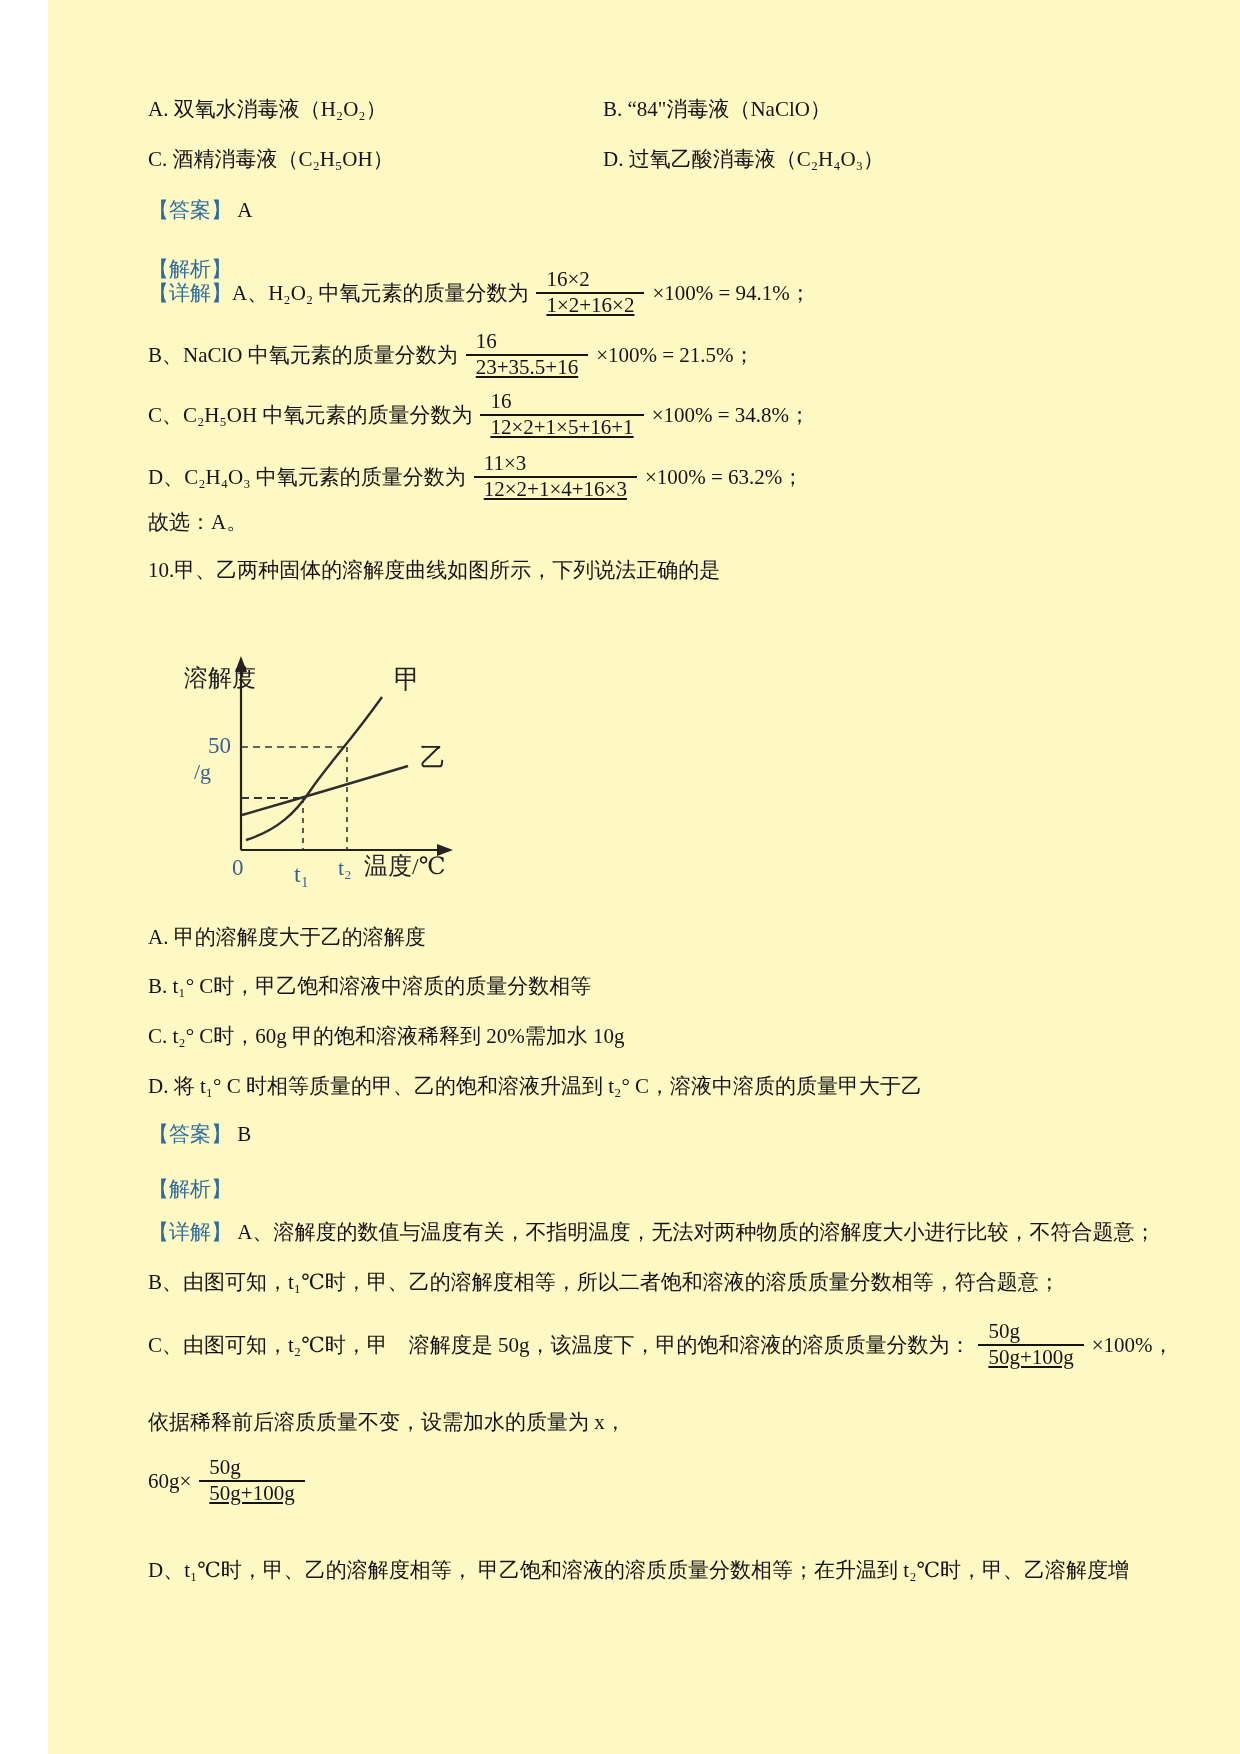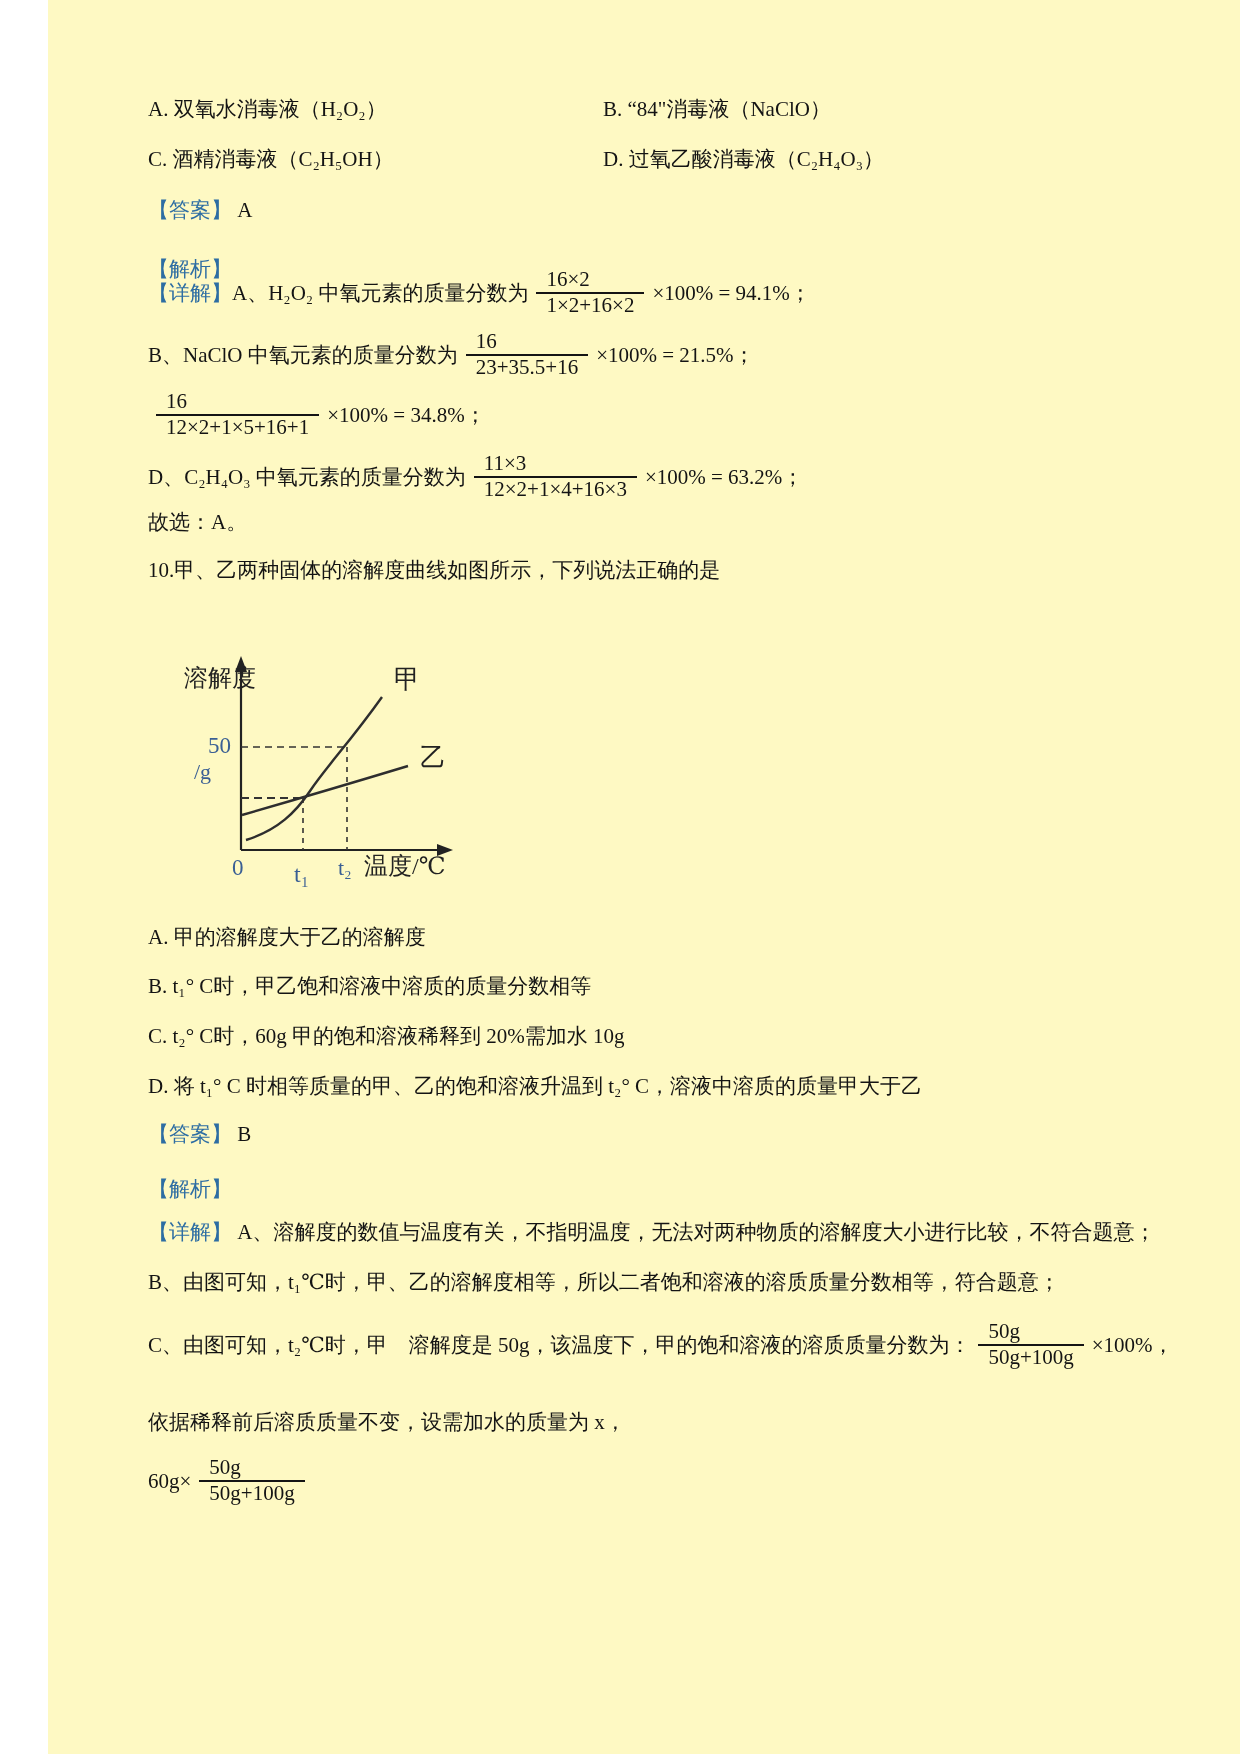--- a/index.html
+++ b/index.html
@@ -3,21 +3,21 @@
 <meta charset="utf-8">
 <style>
   html,body{margin:0;padding:0;background:#ffffff;}
   .page{position:relative;width:1240px;height:1754px;background:#fef9c3;overflow:hidden;
         font-family:"Liberation Serif","DejaVu Serif",serif;color:#141414;font-size:21px;margin-left:48px;}
   .abs{position:absolute;white-space:nowrap;}
   .marker{color:#2d6da3;}
   .mline{display:flex;align-items:center;}
   .frac{display:inline-flex;flex-direction:column;align-items:flex-start;margin:0 8px;line-height:1.12;text-align:center;}
   .frac .num{padding:0 10px;}
-  .frac .den{border-top:2px solid #141414;padding:0 10px;}
+  .frac .den{border-top:2px solid #141414;padding:0 10px;text-decoration:underline;}
   .graph{position:absolute;}
   .graph .glabel{position:absolute;white-space:nowrap;line-height:1.05;}
   .vtext{width:26px;white-space:normal;word-break:break-all;font-size:24px;line-height:30px;}
   .blue{color:#3a5f94;}
   .footer{position:absolute;left:0;right:0;text-align:center;font-size:14px;color:#4a4a4a;}
 </style>
 </head>
 <body>
 
 <div class="page">
@@ -58,20 +58,21 @@
   </div>
   <div class="abs mline" style="top:325px;left:100px;height:60px;">
     <span>B、NaClO 中氧元素的质量分数为</span>
     <span class="frac">
       <span class="num">16</span>
       <span class="den">23+35.5+16</span>
     </span>
     <span>×100% = 21.5%；</span>
   </div>
   <div class="abs mline" style="top:385px;left:100px;height:60px;">
+    <span>C、C₂H₅OH 中氧元素的质量分数为</span>
     <span class="frac">
       <span class="num">16</span>
       <span class="den">12×2+1×5+16+1</span>
     </span>
     <span>×100% = 34.8%；</span>
   </div>
   <div class="abs mline" style="top:447px;left:100px;height:60px;">
     <span>D、C₂H₄O₃ 中氧元素的质量分数为</span>
     <span class="frac">
       <span class="num">11×3</span>
@@ -154,15 +155,16 @@
   <div class="abs" style="top:1408px;left:100px;">依据稀释前后溶质质量不变，设需加水的质量为 x，</div>
 
   <div class="abs mline" style="top:1448px;left:100px;height:66px;">
     <span>60g×</span>
     <span class="frac">
       <span class="num">50g</span>
       <span class="den">50g+100g</span>
     </span>
   </div>
 
+  <div class="abs" style="top:1556px;left:100px;">D、t₁℃时，甲、乙的溶解度相等， 甲乙饱和溶液的溶质质量分数相等；在升温到 t₂℃时，甲、乙溶解度增</div>
 
 
 </div>
 
 </body></html>

